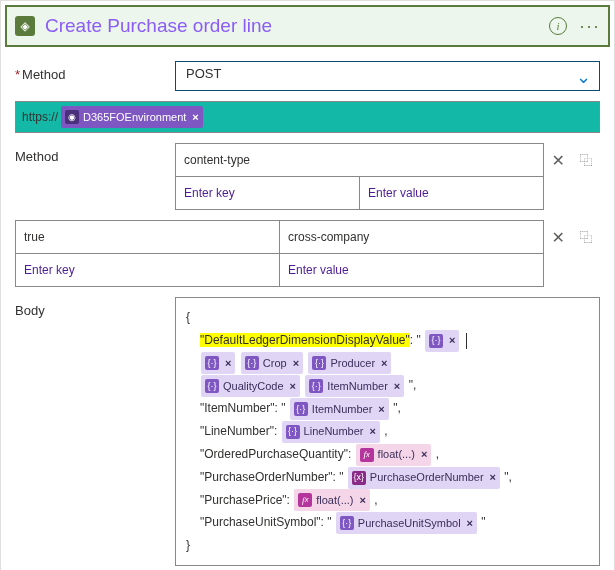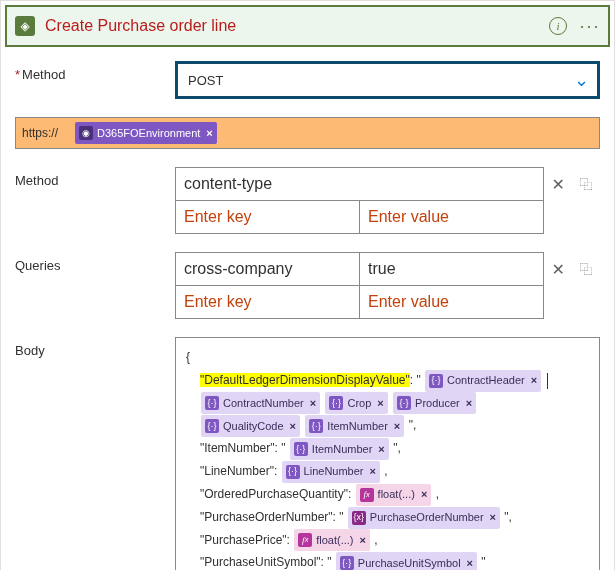--- a/index.html
+++ b/index.html
@@ -1,44 +1,44 @@
 <!DOCTYPE html>
 <html><head>
 <meta charset="utf-8">
 <style>
 *{box-sizing:border-box;margin:0;padding:0;font-family:'Segoe UI',Arial,sans-serif}
 body{background:#f9f9f8;font-size:13px;color:#323130}
 .card{width:615px;min-height:570px;background:#fff;border:1px solid #e1dfdd}
 .hdr{display:flex;align-items:center;background:#ecf6ed;border:2px solid #5a7b3c;height:42px;padding:0 8px;margin:4px}
 .hdr-ico{width:20px;height:20px;background:#5a7b3c;border-radius:3px;display:flex;align-items:center;justify-content:center;color:#fff;font-size:12px;margin-right:10px}
-.hdr-ttl{flex:1;font-size:16px;color:#b91c1c}
+.hdr-ttl{flex:1;font-size:19px;color:#8b5cf6}
 .hdr-right{display:flex;align-items:center;gap:12px;color:#5a7b3c}
 .info-ico{width:18px;height:18px;border:1.5px solid #5a7b3c;border-radius:50%;display:flex;align-items:center;justify-content:center;font-size:11px;font-style:italic;font-family:Georgia,serif}
 .dots{font-size:18px;letter-spacing:1px;color:#5a7b3c}
 .body{padding:10px 14px}
-.row{display:flex;margin-bottom:18px}
+.row{display:flex;margin-bottom:10px}
 .lbl{width:160px;padding-top:6px;font-size:13px;color:#323130}
 .lbl .ast{color:#a4262c;margin-right:2px}
 .fld{flex:1;position:relative}
-.sel{border:3px solid #0c4a6e;height:30px;display:flex;align-items:center;padding:16px 10px;position:relative;background:#fff}
+.sel{border:1px solid #0c4a6e;height:30px;display:flex;align-items:flex-start;padding:4px 10px;position:relative;background:#fff}
 .sel .chev{position:absolute;right:8px;color:#0078d4;font-size:18px}
-.uri{border:1px solid #8a8886;height:32px;display:flex;align-items:center;padding:0 6px;gap:17px;background:#fdba74;font-size:12px}
+.uri{border:1px solid #8a8886;height:32px;display:flex;align-items:center;padding:0 6px;gap:3px;background:#14b8a6;font-size:12px}
 .tok{display:inline-flex;align-items:center;background:#7e57c2;color:#fff;height:22px;border-radius:2px;padding:0 4px;font-size:11px;gap:4px}
 .tok-ico{width:14px;height:14px;background:rgba(255,255,255,.25);border-radius:2px;display:flex;align-items:center;justify-content:center;font-size:9px}
 .tok-ico.dk{background:#4a2f7a}
 .tok .x{font-size:11px;margin-left:2px;font-weight:bold}
 .tok.v{background:#e1d5f5;color:#3b2e5a}
 .tok.v .tok-ico{background:#7e57c2;color:#fff}
 .tok.fx{background:#f5d6e8;color:#3b2e5a}
 .tok.fx .tok-ico{background:#b4359b;color:#fff;font-style:italic;font-family:Georgia,serif}
 .kv{display:flex;flex-direction:column}
 .kv-r{display:flex;align-items:center}
-.kv-r .cell{flex:1;border:1px solid #8a8886;height:33px;padding:16px 8px;display:flex;align-items:center;font-size:16px;background:#fff}
+.kv-r .cell{flex:1;border:1px solid #8a8886;height:33px;padding:16px 8px;display:flex;align-items:center;font-size:12px;background:#fff}
 .kv-r .cell+.cell{border-left:none}
-.kv-r .ph{color:#c2410c}
+.kv-r .ph{color:#4c1d95}
 .kv-r .acts{width:56px;display:flex;align-items:center;justify-content:space-around;color:#605e5c}
 .xbtn{font-size:16px;cursor:pointer}
 .cpbtn{font-size:13px;cursor:pointer}
 .kv-r.sub .cell{border-top:none}
 .bodyfld{border:1px solid #8a8886;padding:8px 10px;font-size:12px;line-height:1.9;background:#fff;font-family:'Segoe UI',Arial,sans-serif}
 .hl{background:#ffff00}
 .bodyfld .tok{margin:0 1px;vertical-align:middle}
 .indent{padding-left:14px}
 .cursor{display:inline-block;width:1px;height:16px;background:#323130;vertical-align:middle;margin-left:2px}
 </style>
@@ -95,26 +95,25 @@
           <div class="kv-r sub">
             <div class="cell ph">Enter key</div>
             <div class="cell ph">Enter value</div>
             <div class="acts"></div>
           </div>
         </div>
       </div>
     </div>
 
     <div class="row">
-      <div class="lbl">Queries</div>
       <div class="fld">
         <div class="kv">
           <div class="kv-r">
+            <div class="cell">true</div>
             <div class="cell">cross-company</div>
-            <div class="cell">true</div>
             <div class="acts">
               <span class="xbtn">✕</span>
               <span class="cpbtn">⿻</span>
             </div>
           </div>
           <div class="kv-r sub">
             <div class="cell ph">Enter key</div>
             <div class="cell ph">Enter value</div>
             <div class="acts"></div>
           </div>
@@ -124,29 +123,27 @@
 
     <div class="row" style="margin-bottom:4px">
       <div class="lbl">Body</div>
       <div class="fld">
         <div class="bodyfld">
           <div>{</div>
           <div class="indent">
             <span class="hl">"DefaultLedgerDimensionDisplayValue"</span>: "
             <span class="tok v">
                 <span class="tok-ico">{·}</span>
-                <span>ContractHeader</span>
                 <span class="x">×</span>
               </span>
             <span class="cursor"></span>
           </div>
           <div class="indent">
             <span class="tok v">
                 <span class="tok-ico">{·}</span>
-                <span>ContractNumber</span>
                 <span class="x">×</span>
               </span>
             <span class="tok v">
                 <span class="tok-ico">{·}</span>
                 <span>Crop</span>
                 <span class="x">×</span>
               </span>
             <span class="tok v">
                 <span class="tok-ico">{·}</span>
                 <span>Producer</span>

